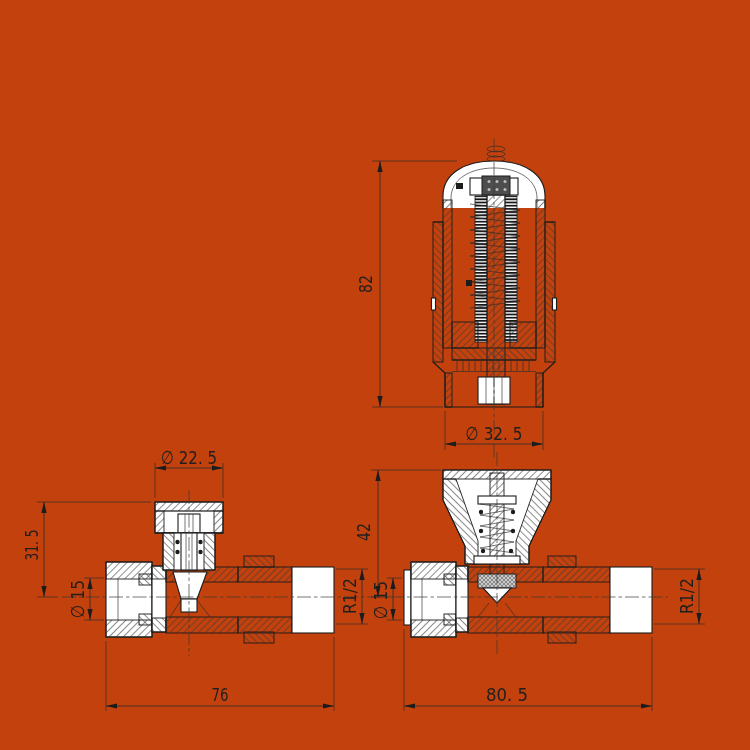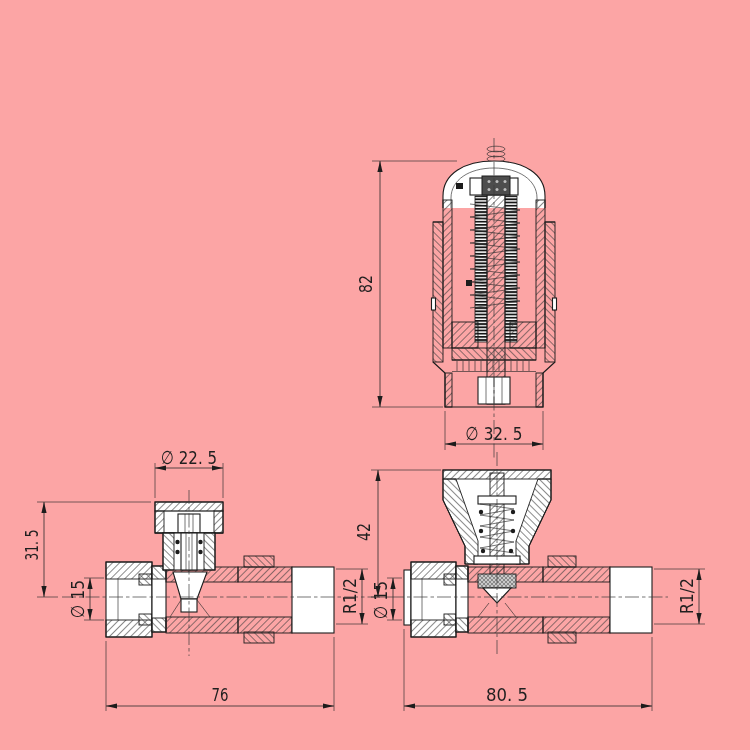--- a/index.html
+++ b/index.html
@@ -1,16 +1,16 @@
 <!DOCTYPE html>
 <html><head>
 <meta charset="utf-8">
 <style>
   html,body { margin:0; padding:0; background:#ffffff; }
-  .canvas-wrap { width:750px; height:750px; background:#fca5a5; position:relative; overflow:hidden; }
+  .canvas-wrap { width:750px; height:750px; background:#c2410c; position:relative; overflow:hidden; }
   svg { display:block; }
   .ol  { fill:none; stroke:#1c1c1c; stroke-width:1.1; stroke-linejoin:miter; }
   .olw { fill:#ffffff; stroke:#1c1c1c; stroke-width:1.1; stroke-linejoin:miter; }
   .hA  { fill:url(#hatchA); stroke:#1c1c1c; stroke-width:0.9; }
   .hB  { fill:url(#hatchB); stroke:#1c1c1c; stroke-width:0.9; }
   .xh  { fill:url(#crosshatch); stroke:#1c1c1c; stroke-width:0.9; }
   .thin { fill:none; stroke:#2c2c2c; stroke-width:0.65; }
   .dim  { fill:none; stroke:#2c2c2c; stroke-width:0.8; }
   .cl   { fill:none; stroke:#3a3a3a; stroke-width:0.7; stroke-dasharray:14 3 3.5 3; }
   .dimtext { font-family:"DejaVu Sans", sans-serif; font-size:18.5px; fill:#1f1f1f; }

